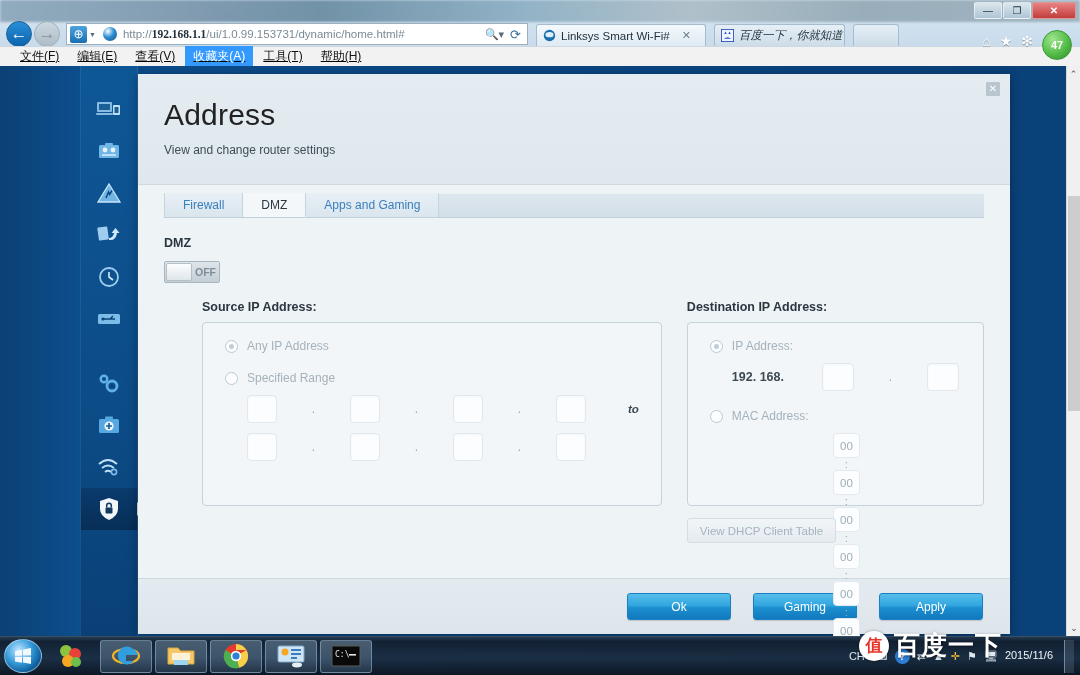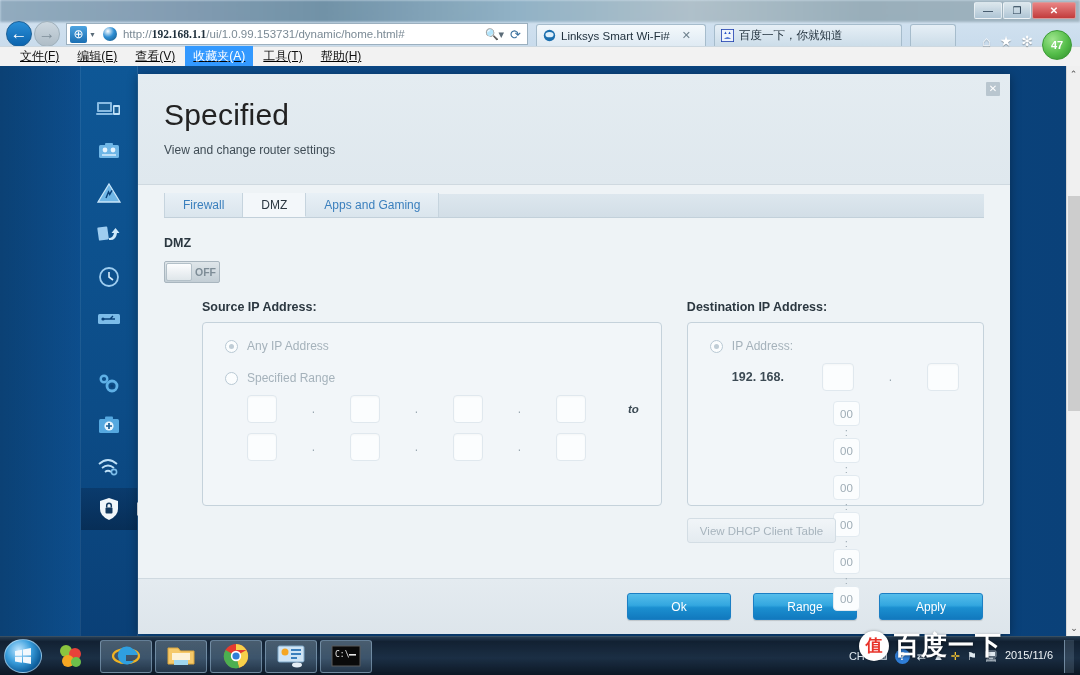--- a/index.html
+++ b/index.html
@@ -92,21 +92,21 @@
     background: linear-gradient(to bottom,#f4f9fc,#dfeaf3);
     border: 1px solid #a6bccc; border-bottom: none;
     border-radius: 3px 3px 0 0;
     display: flex; align-items: center; padding: 0 6px; cursor: pointer;
     position: relative; top: 1px;
   }
   .tab .tfav { width: 13px; height: 13px; margin-right: 5px; flex: none; }
   .tab .tlabel { font-size: 11.5px; color: #22323e; white-space: nowrap; }
   .tab .tclose { margin-left: 12px; color: #6e808d; font-size: 11px; cursor: pointer; }
   .tab.t1 { width: 170px; }
-  .tab.t2 { width: 188px; background: linear-gradient(to bottom,#e6eff6,#ccdde9); }
+  .tab.t2 { width: 131px; background: linear-gradient(to bottom,#e6eff6,#ccdde9); font-style: italic; }
   .tab.tnew { width: 46px; background: linear-gradient(to bottom,#e6eff6,#cbdce8); }
 
   .ie-icons { position: absolute; right: 8px; top: 26px; display: flex; align-items: center; gap: 9px; z-index: 6; }
   .ie-icons .ic { color: #ffffff; font-size: 14px; text-shadow: 0 1px 1px rgba(0,0,0,.35); cursor: pointer; }
   .green-badge {
     width: 30px; height: 30px; border-radius: 50%;
     background: radial-gradient(circle at 35% 30%, #9ee58d 0%, #54bd49 55%, #2e8a2a 100%);
     border: 1px solid #3c9a36; color: #fff; font-size: 11px; font-weight: bold;
     display: flex; align-items: center; justify-content: center;
     position: relative; top: 4px; cursor: pointer;
@@ -495,21 +495,21 @@
           <path d="M11 1 L20 4 v8 q0 7 -9 11 q-9 -4 -9 -11 V4 Z" fill="#f0f6fa"></path>
           <rect x="7.5" y="10.5" width="7" height="6" rx="1" fill="#13395f"></rect>
           <path d="M8.7 10.5 v-2 a2.3 2.3 0 0 1 4.6 0 v2" stroke="#13395f" stroke-width="1.5" fill="none"></path>
         </svg>
       </div>
     </div>
 
     <div id="modal">
       <div id="modal-head">
         <div id="modal-close">✕</div>
-        <div id="modal-title">Specified</div>
+        <div id="modal-title">Address</div>
         <div id="modal-sub">View and change router settings</div>
       </div>
 
       <div id="modal-body">
 
         <div id="tabstrip">
           <div class="rtab">Firewall</div>
           <div class="rtab sel">DMZ</div>
           <div class="rtab">Apps and Gaming</div>
         </div>
@@ -571,20 +571,24 @@
                 <div class="radio-label">IP Address:</div>
               </div>
 
               <div class="octet-row" style="margin-left:22px">
                 <div class="ip-prefix">192. 168.</div>
                 <div class="oct wide"></div>
                 <div class="dot-sep">.</div>
                 <div class="oct wide"></div>
               </div>
 
+              <div class="radio-row" style="margin-top:18px">
+                <div class="radio"></div>
+                <div class="radio-label">MAC Address:</div>
+              </div>
 
               <div class="mac-row" style="margin-left:22px">
                 <div class="mac">00</div>
                 <div class="colon">:</div>
                 <div class="mac">00</div>
                 <div class="colon">:</div>
                 <div class="mac">00</div>
                 <div class="colon">:</div>
                 <div class="mac">00</div>
                 <div class="colon">:</div>
@@ -595,21 +599,21 @@
 
             </div>
 
             <div id="dhcp-btn">View DHCP Client Table</div>
           </div>
         </div>
       </div>
 
       <div id="modal-foot">
         <div class="btn-primary">Ok</div>
-        <div class="btn-primary">Range</div>
+        <div class="btn-primary">Gaming</div>
         <div class="btn-primary">Apply</div>
       </div>
     </div>
   </div>
 
   <div id="scrollbar">
     <div class="sb-arrow">⌃</div>
     <div id="sb-thumb"></div>
     <div class="sb-arrow" style="position:absolute;bottom:0;width:14px">⌄</div>
   </div>

